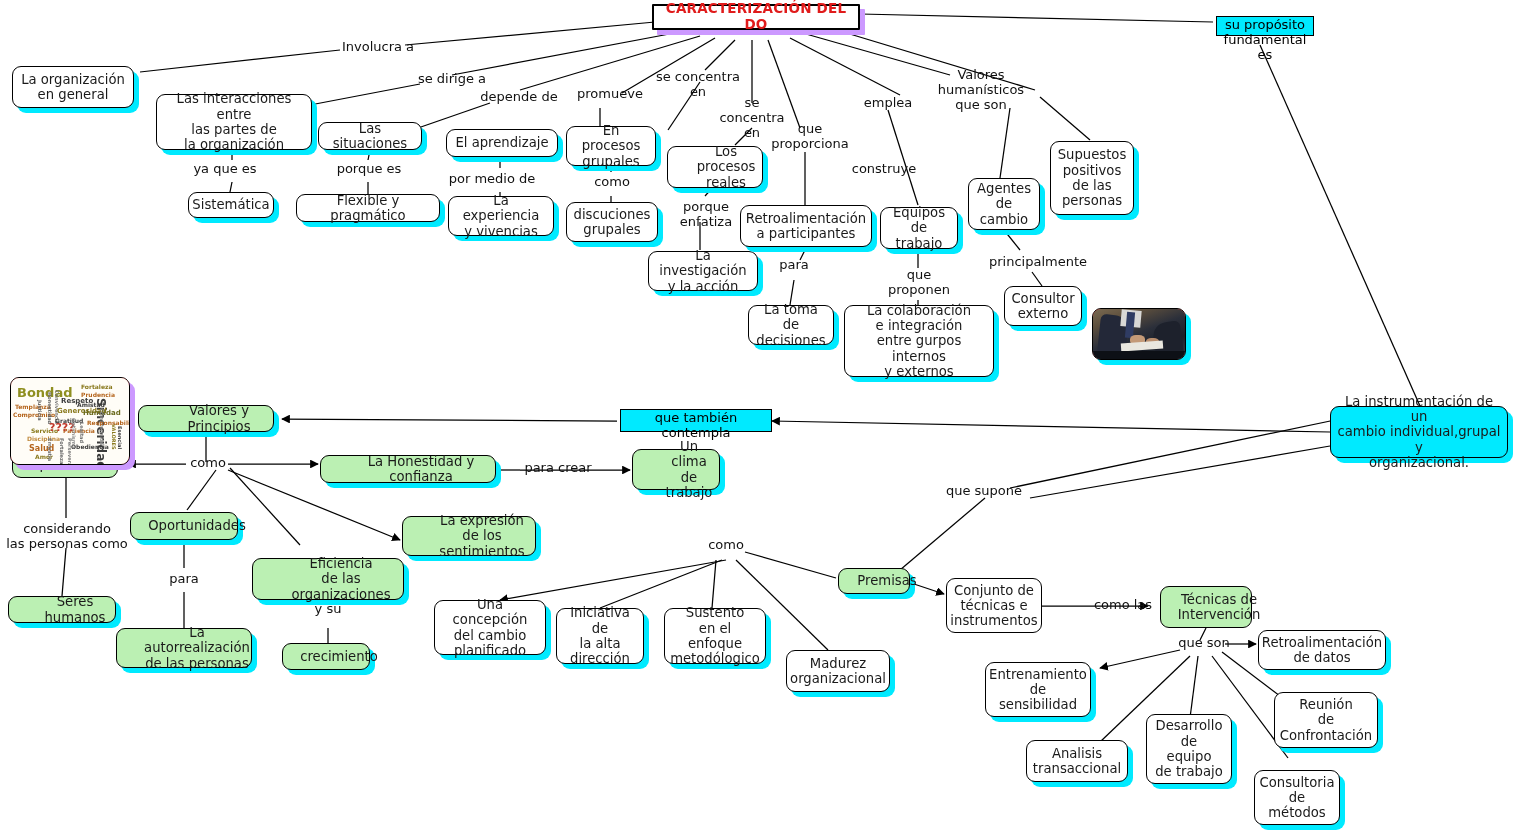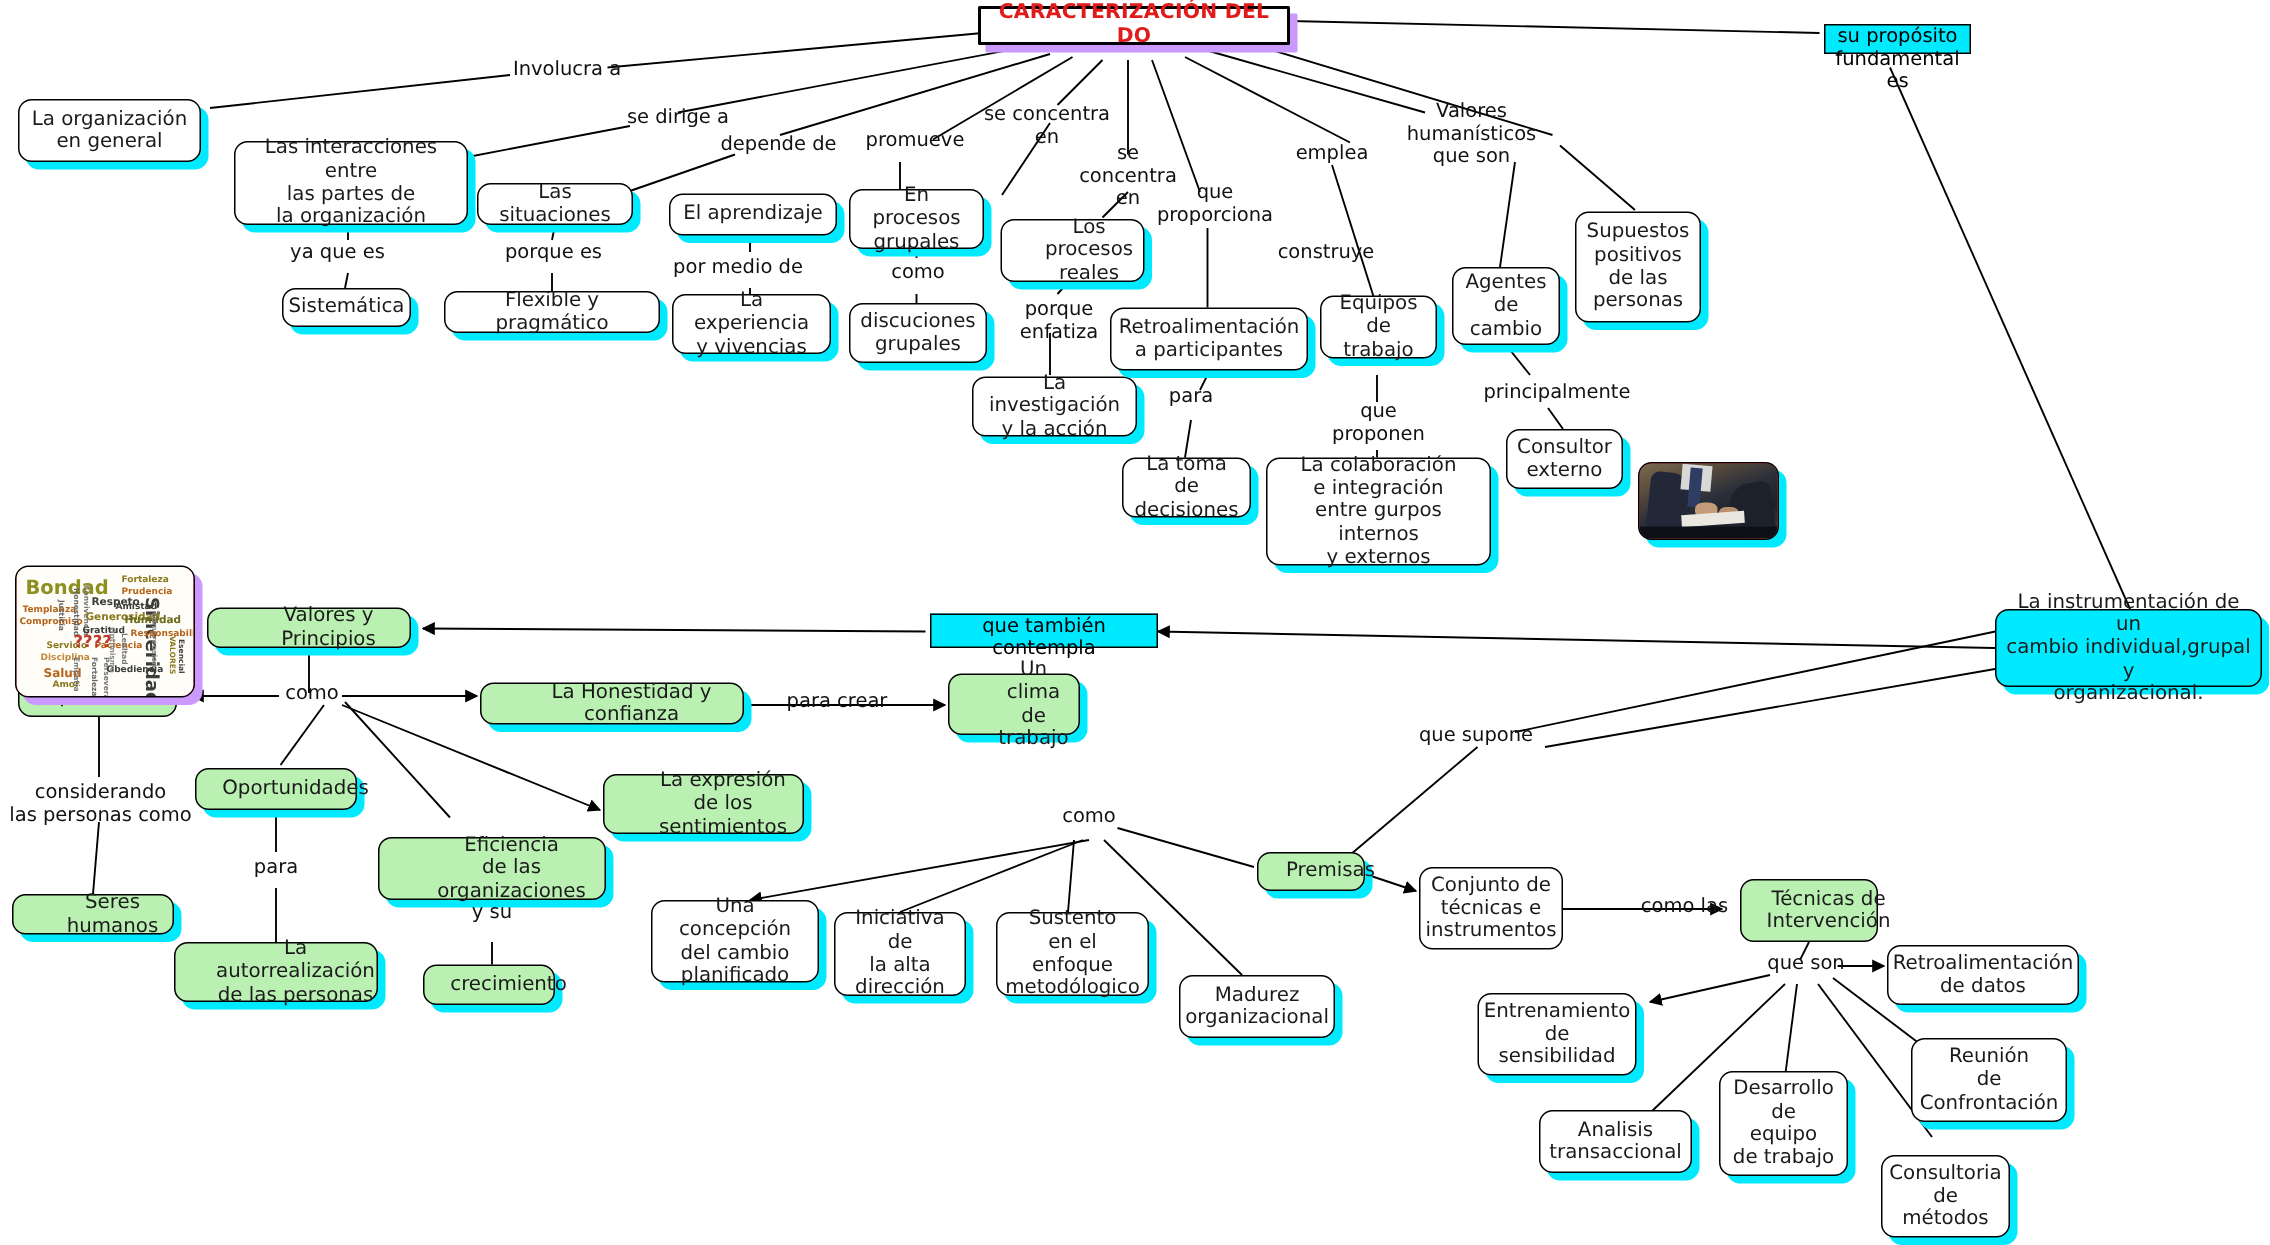--- a/index.html
+++ b/index.html
@@ -222,21 +222,21 @@
 
   <div class="node shadow-cyan" style="left:566px;top:202px;width:92px;height:40px;">discuciones
 grupales</div>
 
   <div class="node shadow-cyan" style="left:648px;top:251px;width:110px;height:40px;">La investigación
 y la acción</div>
 
   <div class="node shadow-cyan" style="left:740px;top:205px;width:132px;height:42px;">Retroalimentación
 a participantes</div>
 
-  <div class="node shadow-cyan" style="left:880px;top:197px;width:78px;height:42px;">Equipos
+  <div class="node shadow-cyan" style="left:880px;top:207px;width:78px;height:42px;">Equipos
 de trabajo</div>
 
   <div class="node shadow-cyan" style="left:968px;top:178px;width:72px;height:52px;">Agentes
 de
 cambio</div>
 
   <div class="node shadow-cyan" style="left:1050px;top:141px;width:84px;height:74px;">Supuestos
 positivos
 de las
 personas</div>

